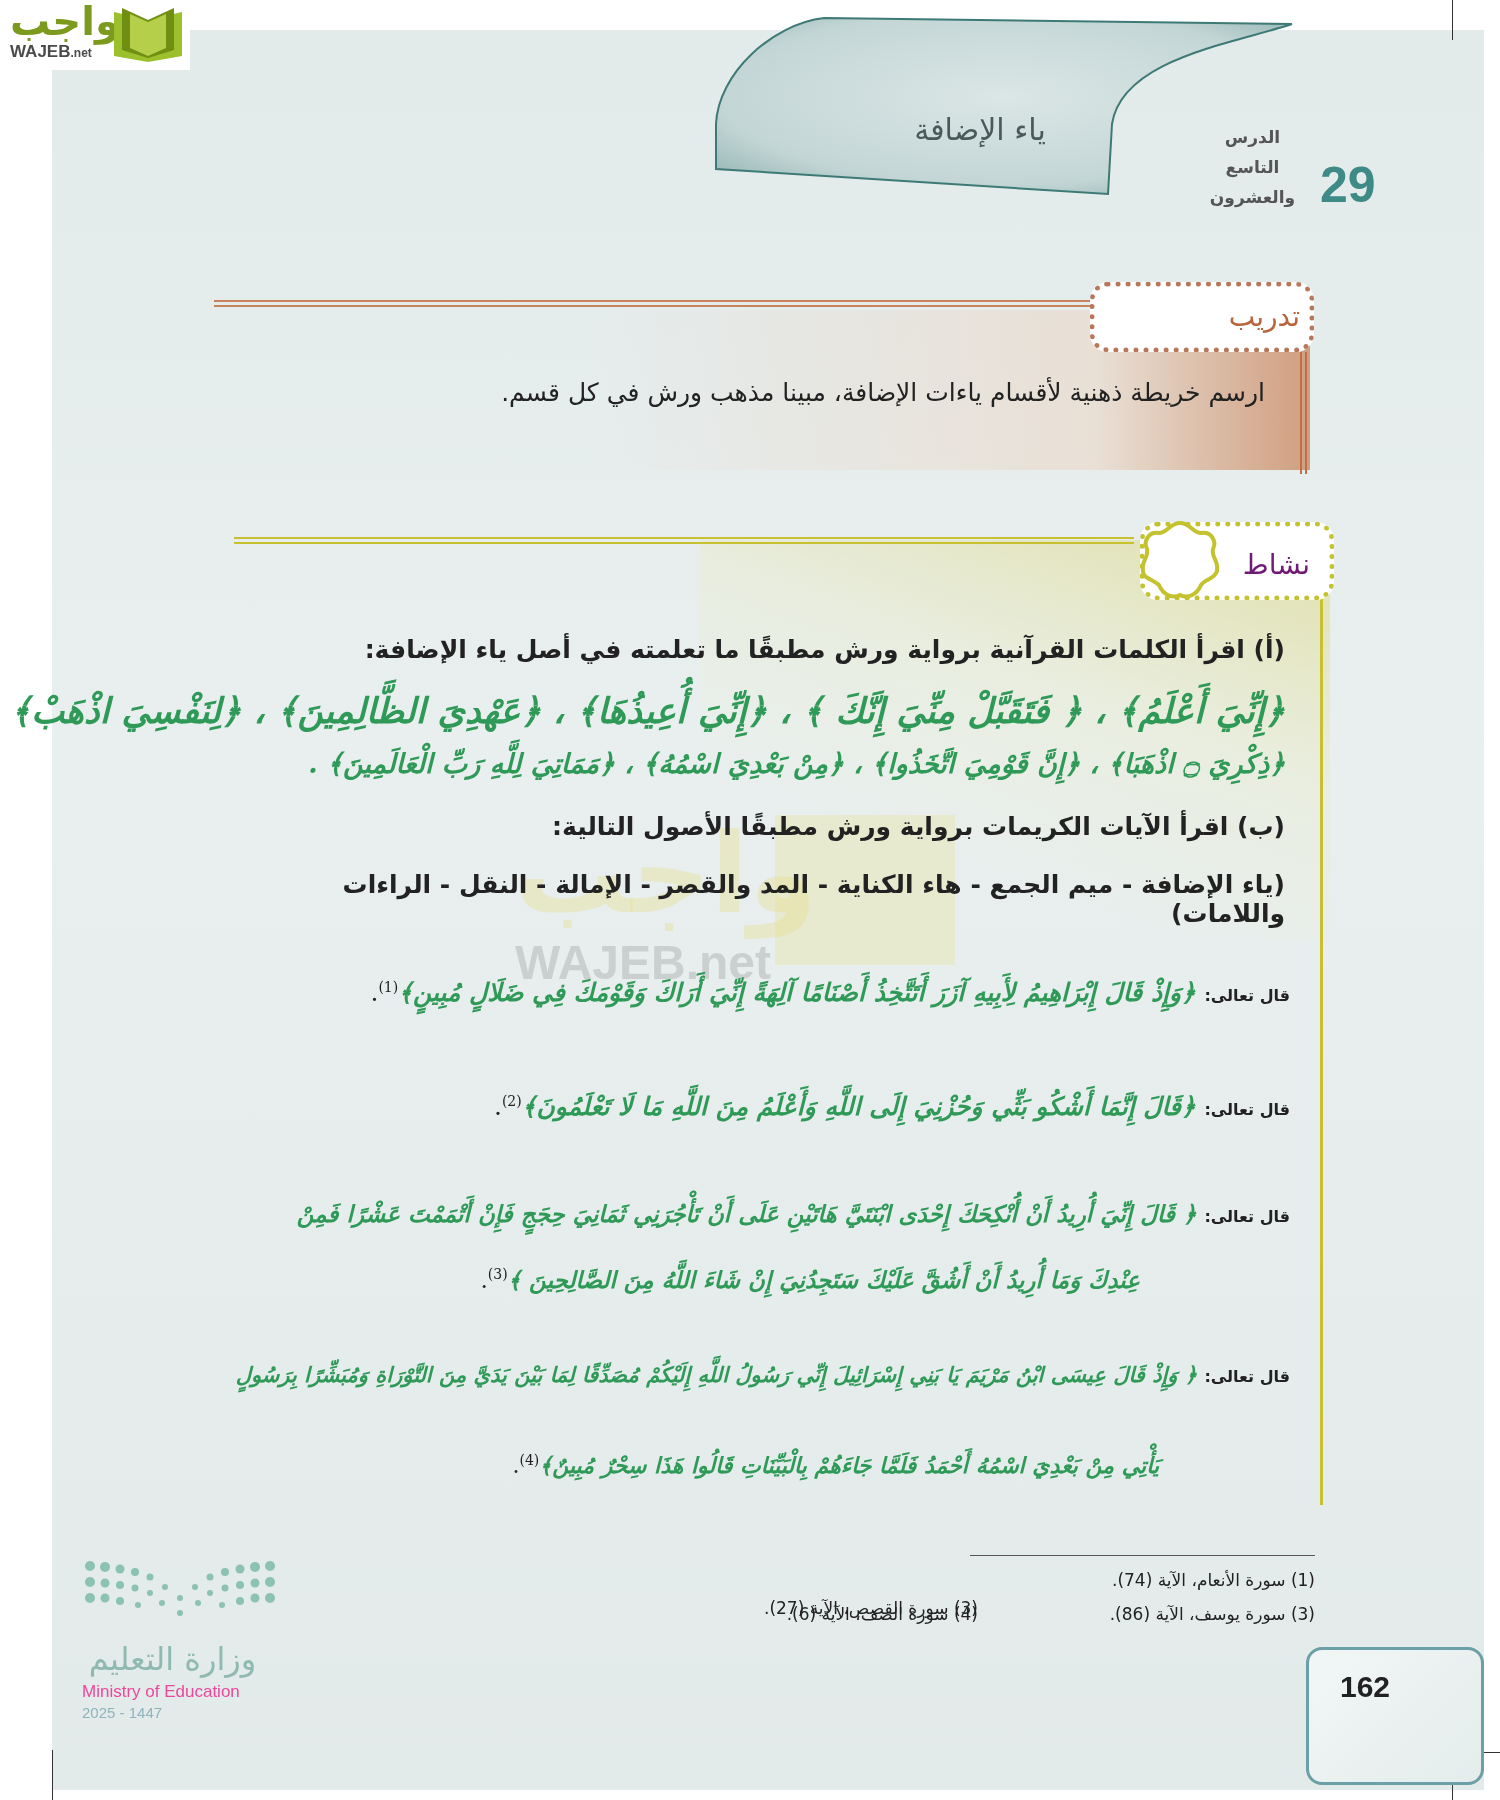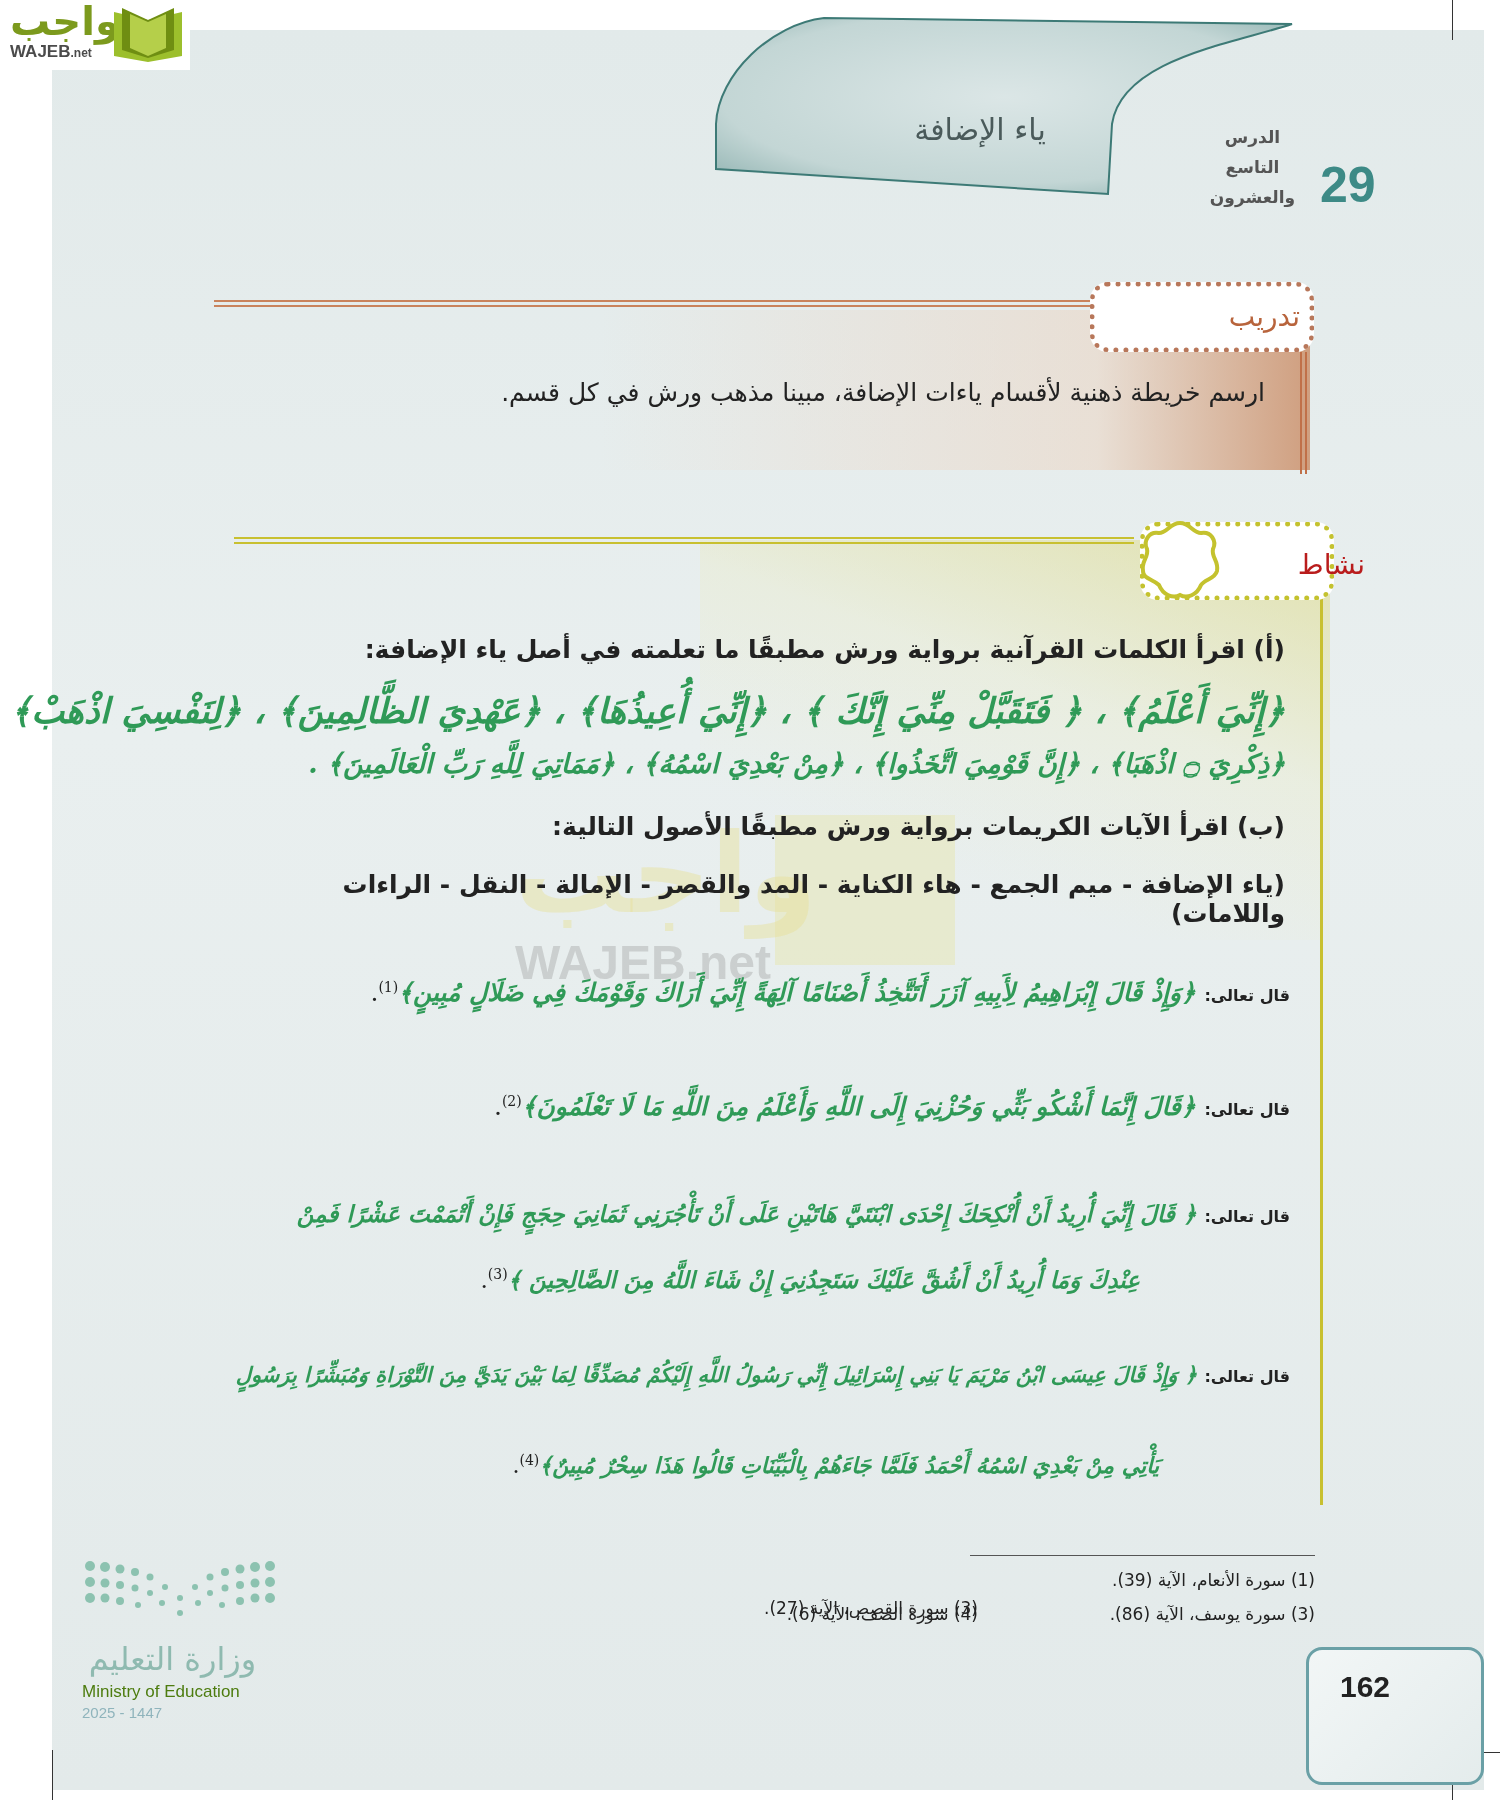--- a/index.html
+++ b/index.html
@@ -46,41 +46,41 @@
   .tadreeb-text { position:absolute; left:300px; top:378px; width:965px; text-align:right; font-size:25px; color:#222; direction:rtl; }
 
   
   .nashat-bg { position:absolute; left:700px; top:540px; width:630px; height:400px;
     background:linear-gradient(200deg, rgba(220,215,120,0.55) 0%, rgba(235,235,190,0.3) 40%, rgba(255,255,255,0) 75%); }
   .line-yel-1 { position:absolute; left:234px; top:537px; width:900px; height:2px; background:#c8c030; }
   .line-yel-2 { position:absolute; left:234px; top:542px; width:900px; height:2px; background:#c8c030; }
   .vline-yel { position:absolute; left:1320px; top:595px; width:3px; height:910px; background:#c8c030; }
   .nashat-badge { position:absolute; left:1140px; top:522px; width:194px; height:78px; background:#fff; border:5px dotted #c4c22e; border-radius:18px; box-sizing:border-box; }
   .nashat-flower { position:absolute; left:1135px; top:515px; width:90px; height:90px; }
-  .nashat-label { position:absolute; left:1275px; top:548px; width:90px; text-align:right; font-size:28px; color:#b91c1c; direction:rtl; }
+  .nashat-label { position:absolute; left:1220px; top:548px; width:90px; text-align:right; font-size:28px; color:#701a75; direction:rtl; }
 
   .heading { position:absolute; text-align:right; direction:rtl; font-weight:bold; color:#222; font-size:25px; }
   .quran { position:absolute; text-align:right; direction:rtl; color:#2f9a57; font-family:"DejaVu Serif",serif; font-size:28px; font-style:italic; font-weight:bold; white-space:nowrap; }
   .qal { color:#222; font-style:normal; font-family:"DejaVu Sans",sans-serif; font-weight:bold; font-size:16px; }
   .fn-ref { font-size:14px; color:#222; vertical-align:super; font-style:normal; font-weight:normal; }
   .dot { color:#222; font-style:normal; font-weight:normal; }
 
   
   .wm-text { position:absolute; left:515px; top:935px; font-size:48px; font-weight:bold; color:rgba(150,150,150,0.35); font-family:"Liberation Sans",sans-serif; }
   .wm-ar { position:absolute; left:515px; top:810px; font-size:110px; font-weight:bold; color:rgba(230,225,150,0.45); direction:rtl; }
   .wm-book { position:absolute; left:775px; top:815px; width:180px; height:150px; background:rgba(230,225,150,0.35); }
 
   
   .fn-line { position:absolute; left:970px; top:1555px; width:345px; height:1px; background:#555; }
   .fn { position:absolute; font-size:17px; color:#222; direction:rtl; text-align:right; width:300px; }
 
   
   .ministry { position:absolute; left:80px; top:1560px; width:200px; height:170px; }
   .min-ar { position:absolute; left:80px; top:1640px; width:185px; text-align:center; font-size:32px; color:#8fbab0; direction:rtl; }
-  .min-en { position:absolute; left:82px; top:1682px; font-size:17px; color:#4d7c0f; font-family:"Liberation Sans",sans-serif; }
+  .min-en { position:absolute; left:82px; top:1682px; font-size:17px; color:#ec4899; font-family:"Liberation Sans",sans-serif; }
   .min-yr { position:absolute; left:82px; top:1704px; font-size:15px; color:#8fb4bc; font-family:"Liberation Sans",sans-serif; }
 
   .page-num-box { position:absolute; left:1306px; top:1647px; width:178px; height:138px; border:3px solid #6aa0a6; border-radius:16px; box-sizing:border-box;
     background:linear-gradient(135deg,#f2f6f6,#e4ecec); }
   .page-num { position:absolute; left:1340px; top:1670px; font-size:30px; font-weight:bold; color:#222; font-family:"Liberation Sans",sans-serif; }
 </style>
 </head>
 <body>
 
 <div class="page-topwhite"></div>
@@ -171,21 +171,21 @@
 
 <div class="quran" style="left:270px;top:1362px;width:1020px;font-size:21px;">
   <span class="qal">قال تعالى:</span>
   <span>﴿ وَإِذْ قَالَ عِيسَى ابْنُ مَرْيَمَ يَا بَنِي إِسْرَائِيلَ إِنِّي رَسُولُ اللَّهِ إِلَيْكُمْ مُصَدِّقًا لِمَا بَيْنَ يَدَيَّ مِنَ التَّوْرَاةِ وَمُبَشِّرًا بِرَسُولٍ</span>
 </div>
 <div class="quran" style="left:439px;top:1428px;width:720px;font-size:22px;margin-top:24px;">
   <span>يَأْتِي مِنْ بَعْدِيَ اسْمُهُ أَحْمَدُ فَلَمَّا جَاءَهُمْ بِالْبَيِّنَاتِ قَالُوا هَذَا سِحْرٌ مُبِينٌ﴾</span><span class="fn-ref">(4)</span><span class="dot">.</span>
 </div>
 
 <div class="fn-line"></div>
-<div class="fn" style="left:1015px;top:1570px;">(1) سورة الأنعام، الآية (39).</div>
+<div class="fn" style="left:1015px;top:1570px;">(1) سورة الأنعام، الآية (74).</div>
 <div class="fn" style="left:1015px;top:1604px;">(3) سورة يوسف، الآية (86).</div>
 <div class="fn" style="left:678px;top:1570px;margin-top:28px;">(3) سورة القصص، الآية (27).</div>
 <div class="fn" style="left:678px;top:1604px;">(4) سورة الصف، الآية (6).</div>
 
 <svg class="ministry" viewBox="0 0 200 80" style="height:80px;">
   <g fill="#8cc2b0">
     <circle cx="10" cy="6" r="5"></circle>
       <circle cx="25" cy="7" r="5"></circle>
       <circle cx="40" cy="9" r="4.5"></circle>
       <circle cx="55" cy="12" r="4"></circle>

